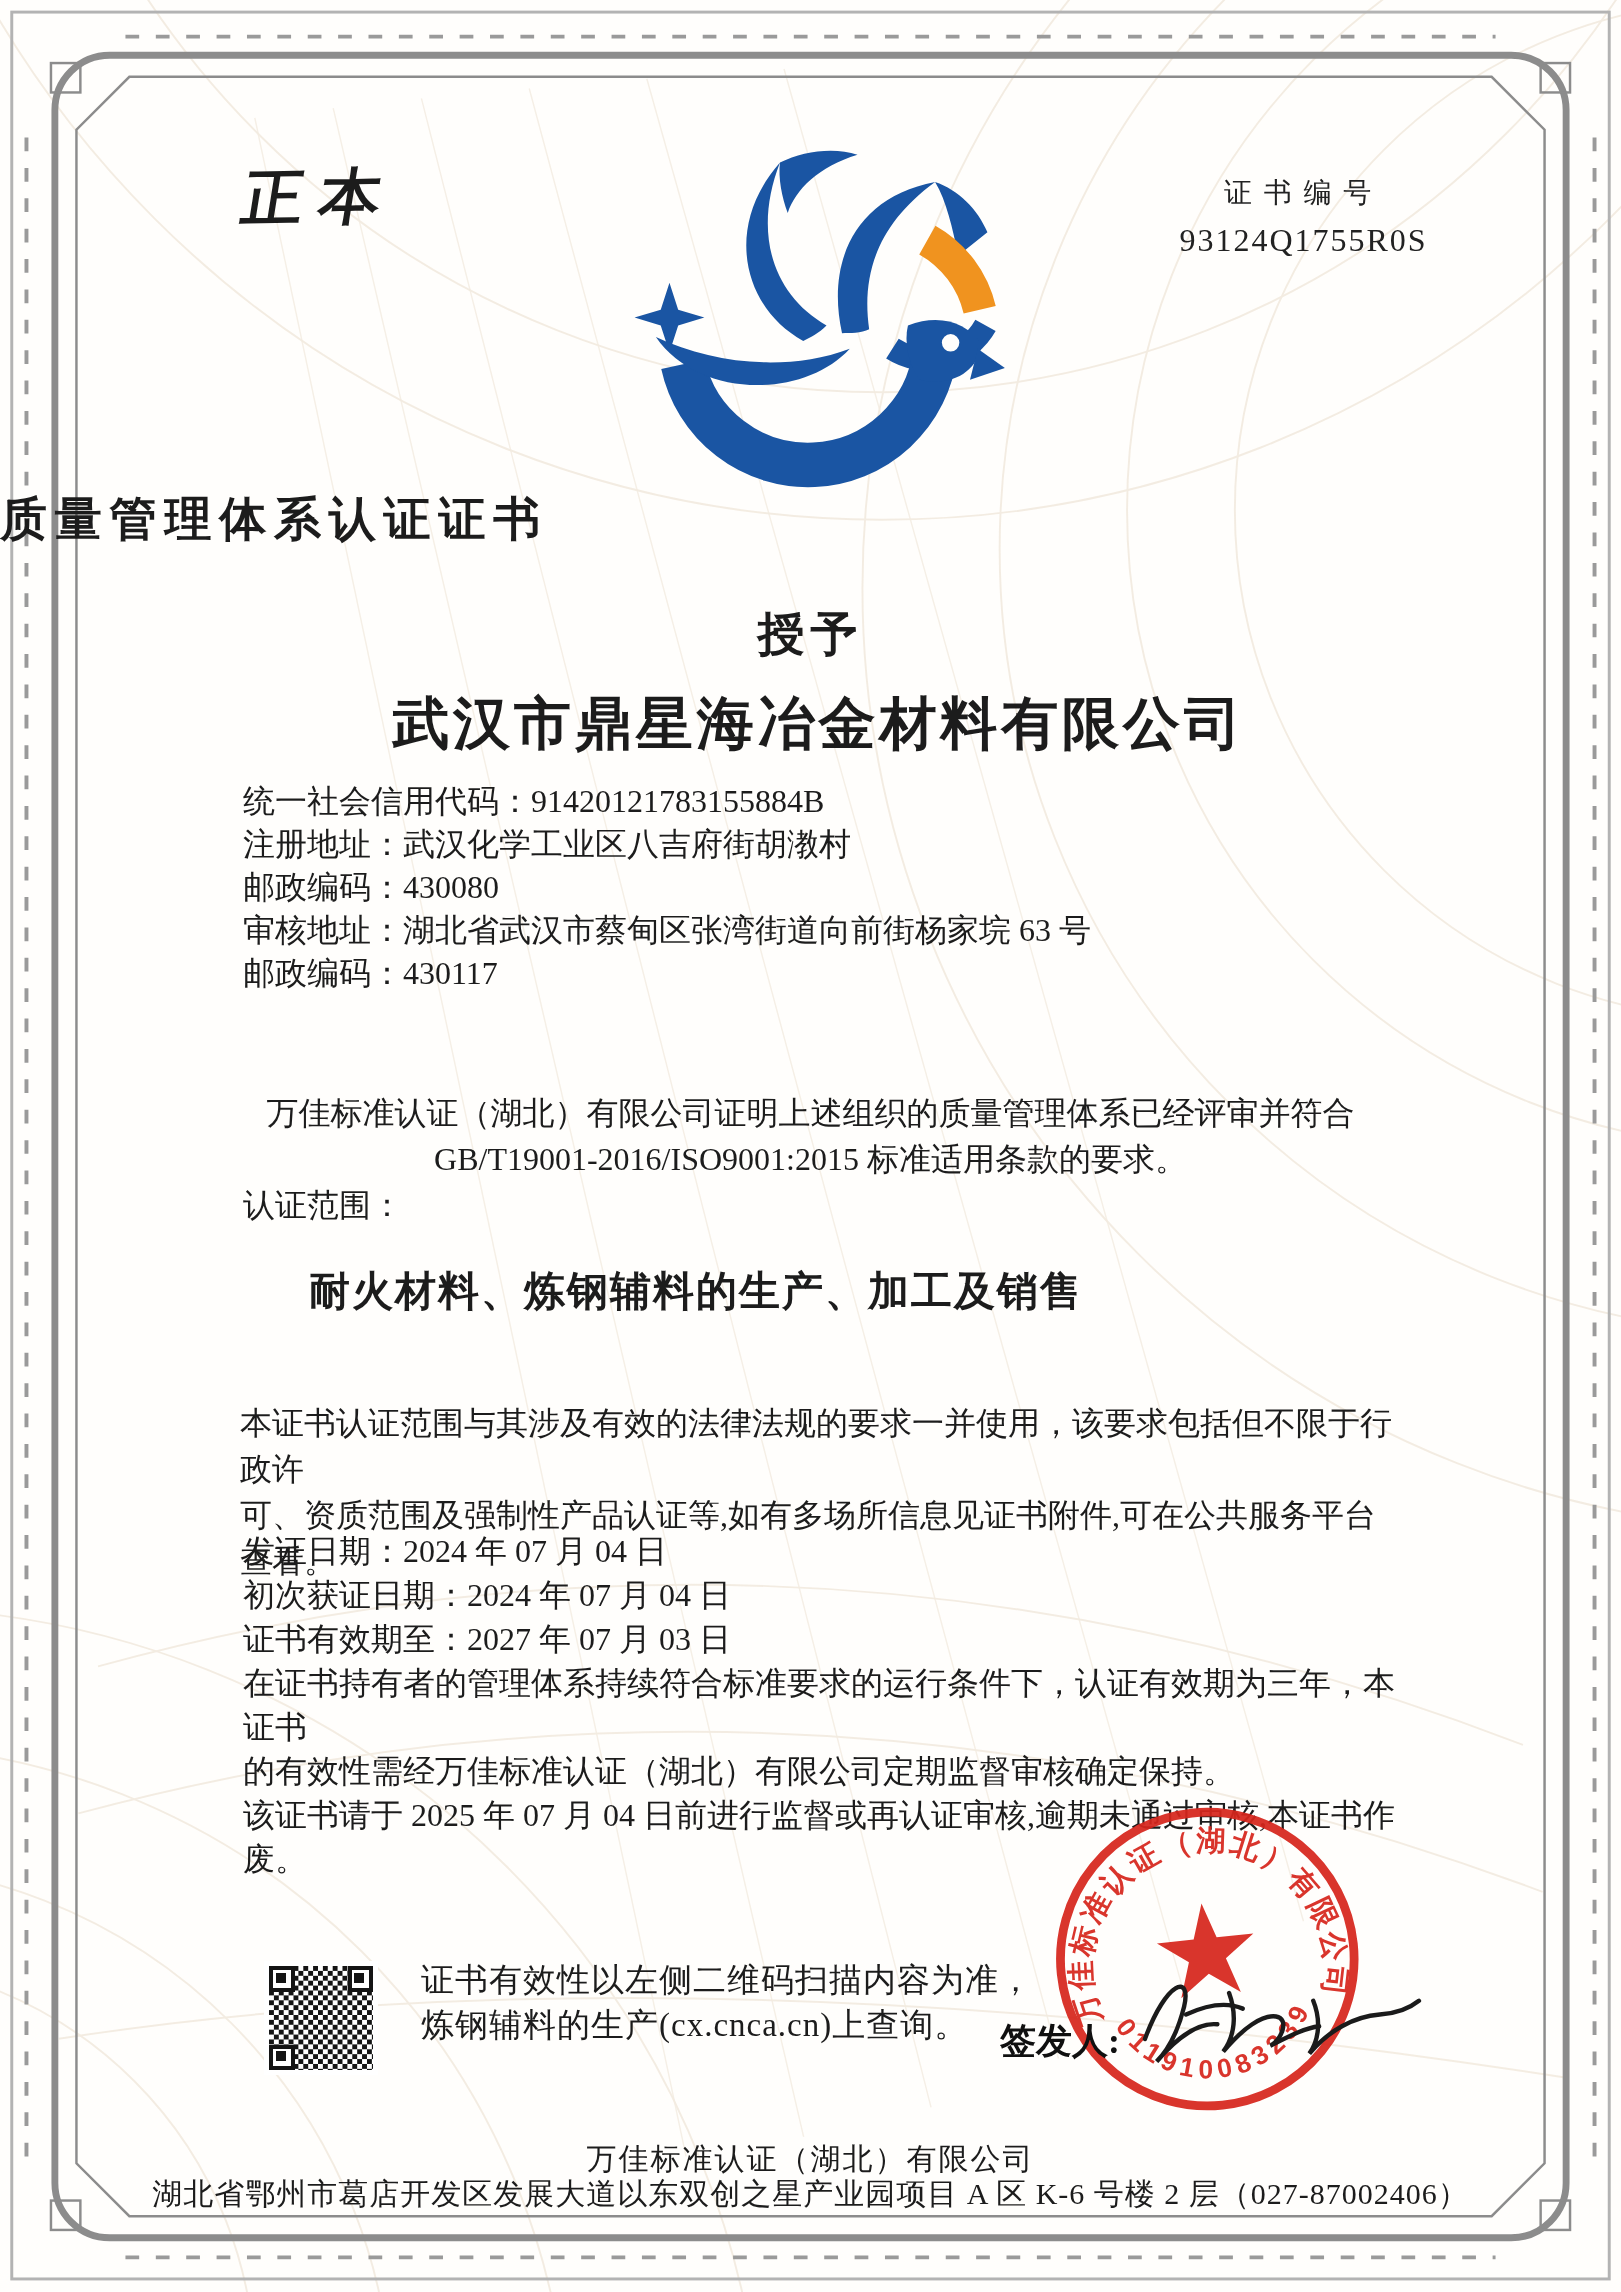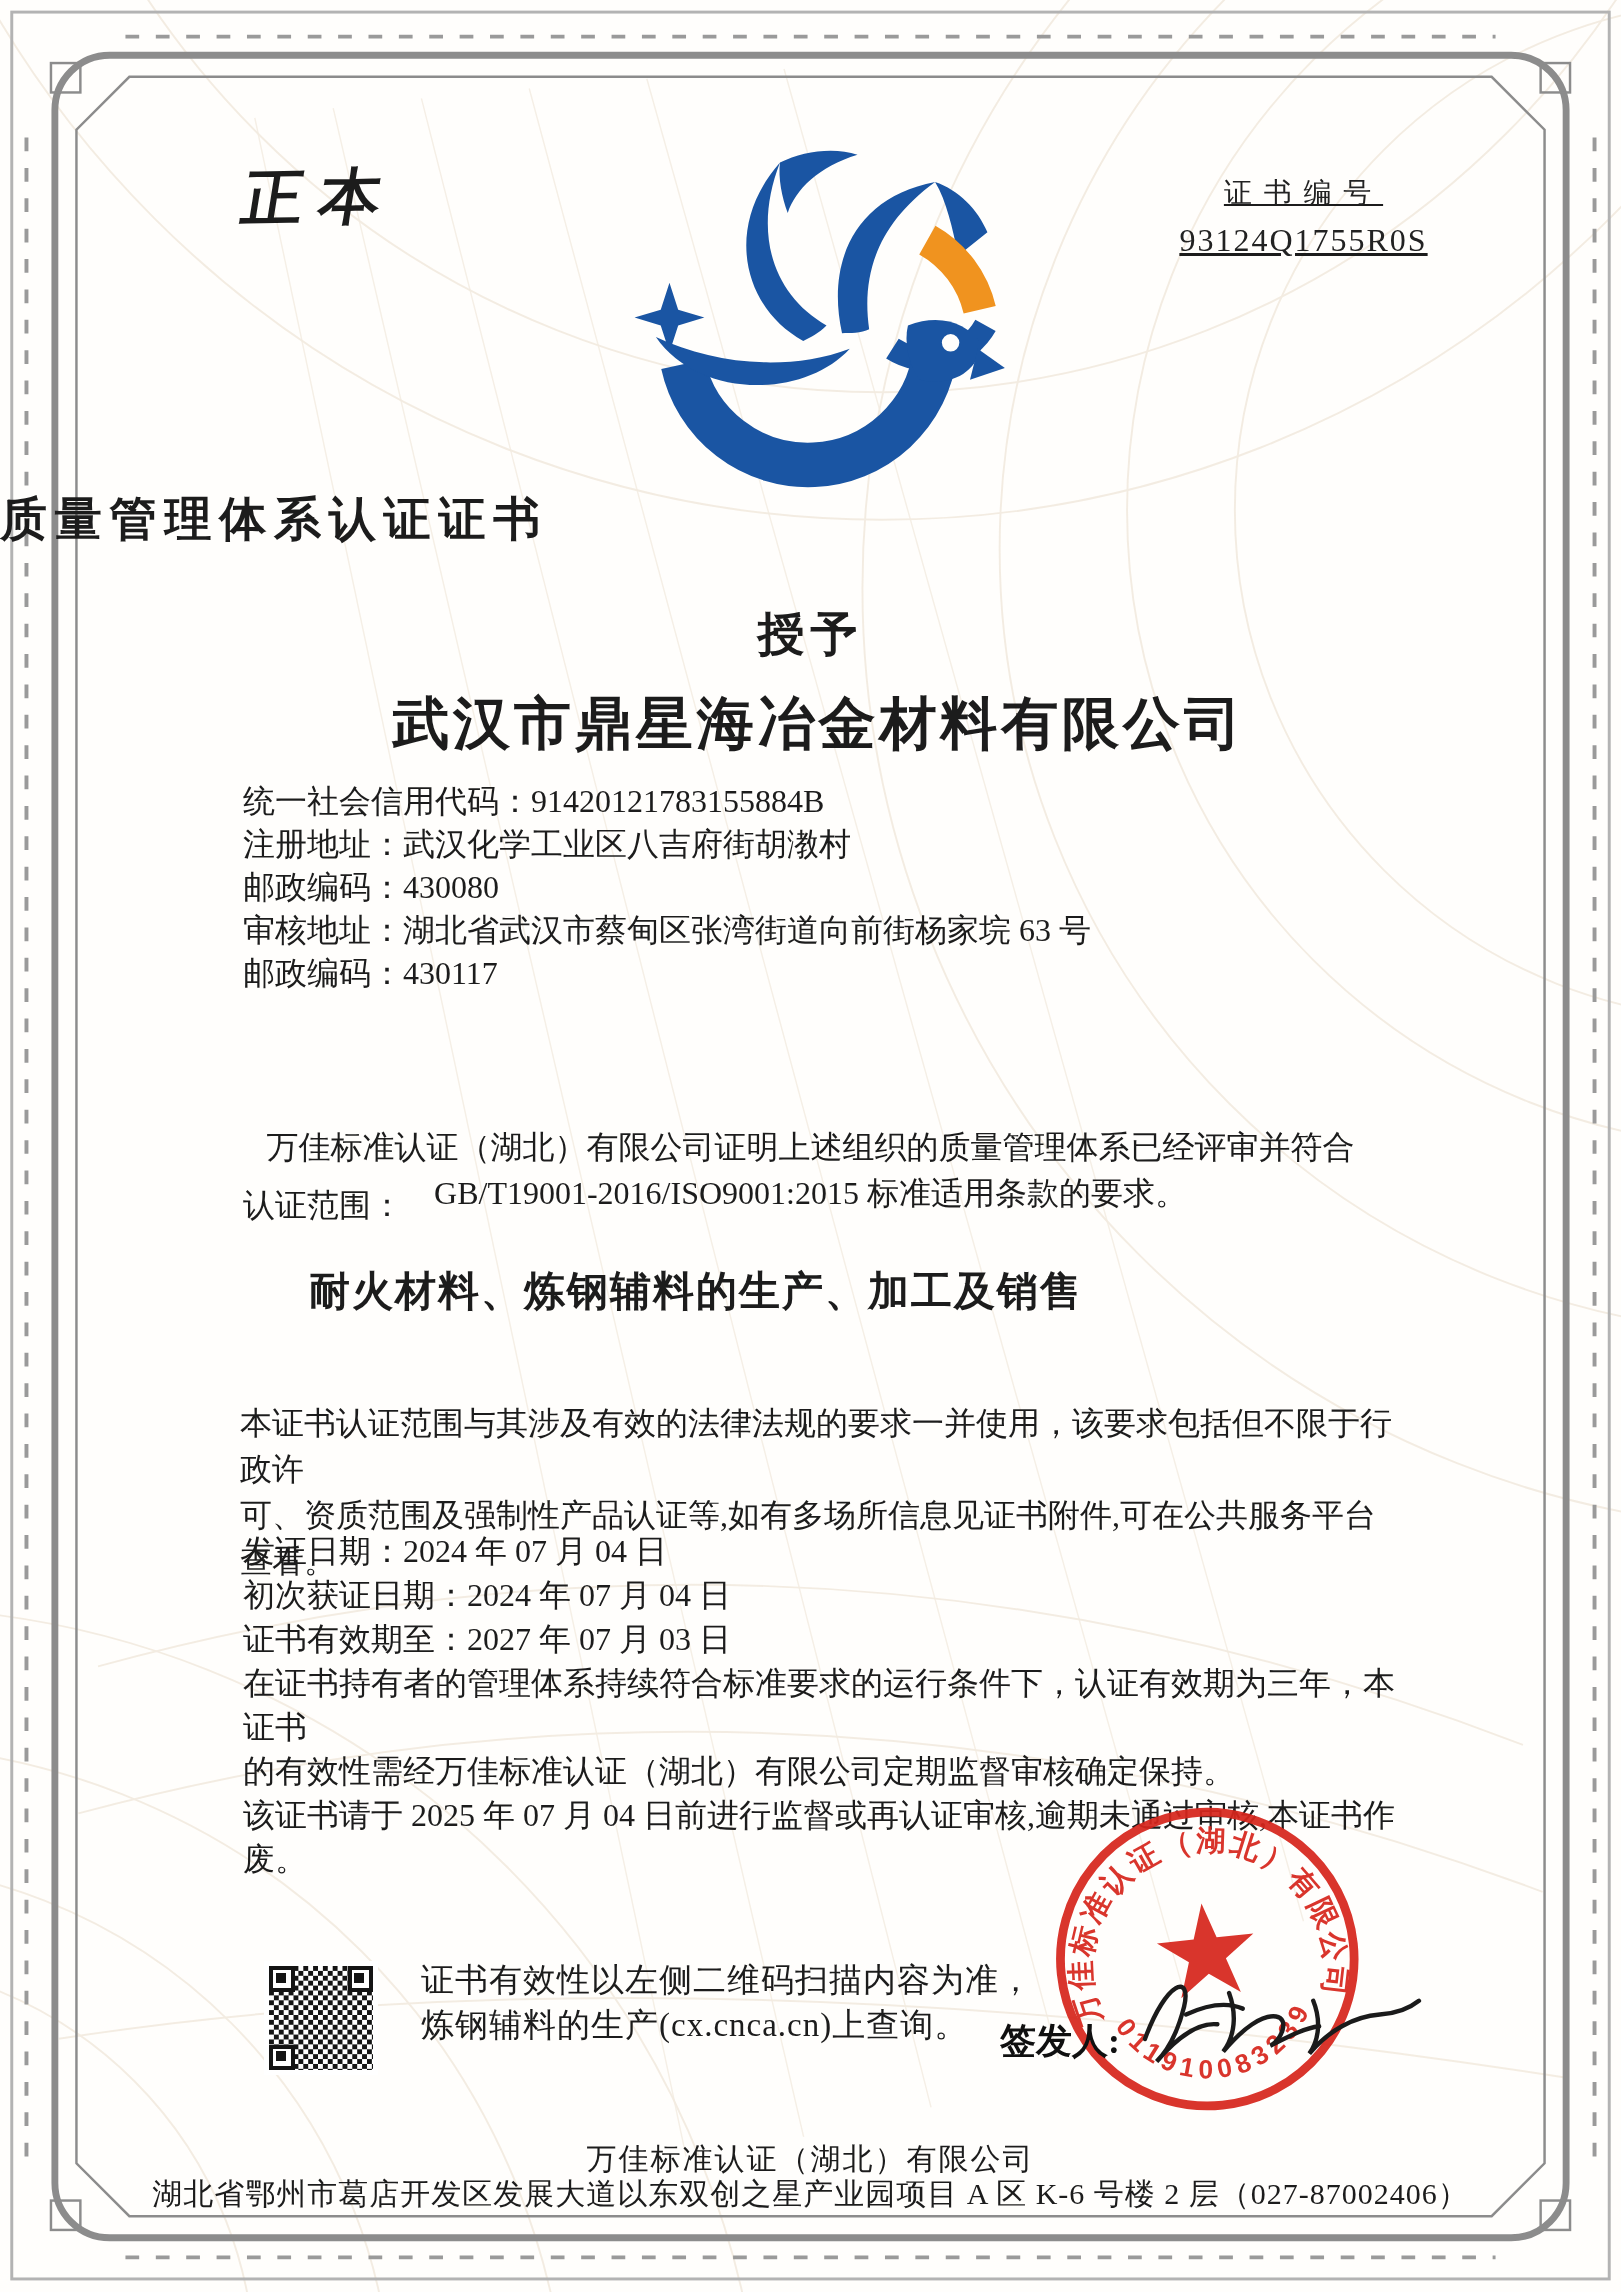--- a/index.html
+++ b/index.html
@@ -13,42 +13,42 @@
     color:#1c1c1c;
   }
   .bg-layer{position:absolute;inset:0;pointer-events:none;}
   .abs{position:absolute;}
   .copy-label{
     left:243px;top:157px;
     font-size:61px;font-weight:700;letter-spacing:15.7px;
     transform:skewX(-10deg) rotate(-1deg);
     font-family:"Liberation Serif","DejaVu Serif",serif;
   }
-  .cert-no-block{left:1137px;top:174px;width:333px;text-align:center;text-decoration:underline;}
+  .cert-no-block{left:1137px;top:174px;width:333px;text-align:center;}
   .cert-no-label{font-size:28px;letter-spacing:11.8px;color:#222;}
   .cert-no-value{font-size:32px;letter-spacing:2px;margin-top:9.8px;color:#222;}
   .logo-wrap{left:617px;top:147px;width:388px;height:349px;}
   .title{
     left:0;top:488px;width:1281px;
     font-size:47px;font-weight:700;letter-spacing:7.8px;
     font-family:"Liberation Sans","DejaVu Sans",sans-serif;
   }
   .grant{
     left:0;top:603px;width:1621px;text-align:center;
     font-size:47px;font-weight:700;letter-spacing:5.9px;
     font-family:Liberation Mono, monospace;
   }
   .company{
     left:0;top:686px;width:1621px;text-align:center;
     font-size:57px;font-weight:700;letter-spacing:3.9px;
     font-family:"Liberation Sans","DejaVu Sans",sans-serif;
     padding-left:8px;
   }
   .info-block{left:243px;top:780px;font-size:32px;line-height:43px;}
-  .statement{left:0;top:1124px;width:1621px;text-align:center;font-size:32px;line-height:46px;}
+  .statement{left:0;top:1090px;width:1621px;text-align:center;font-size:32px;line-height:46px;}
   .scope-label{left:243px;top:1184px;font-size:32px;}
   .scope-text{
     left:309px;top:1264px;font-size:41px;font-weight:700;letter-spacing:2px;
     font-family:"Liberation Sans","DejaVu Sans",sans-serif;
   }
   .legal-block{left:240px;top:1400px;width:1152px;font-size:32px;line-height:46px;}
   .dates-block{left:243px;top:1529px;width:1157px;font-size:32px;line-height:44px;}
   .qr{
     left:269px;top:1966px;width:104px;height:104px;
     background:

